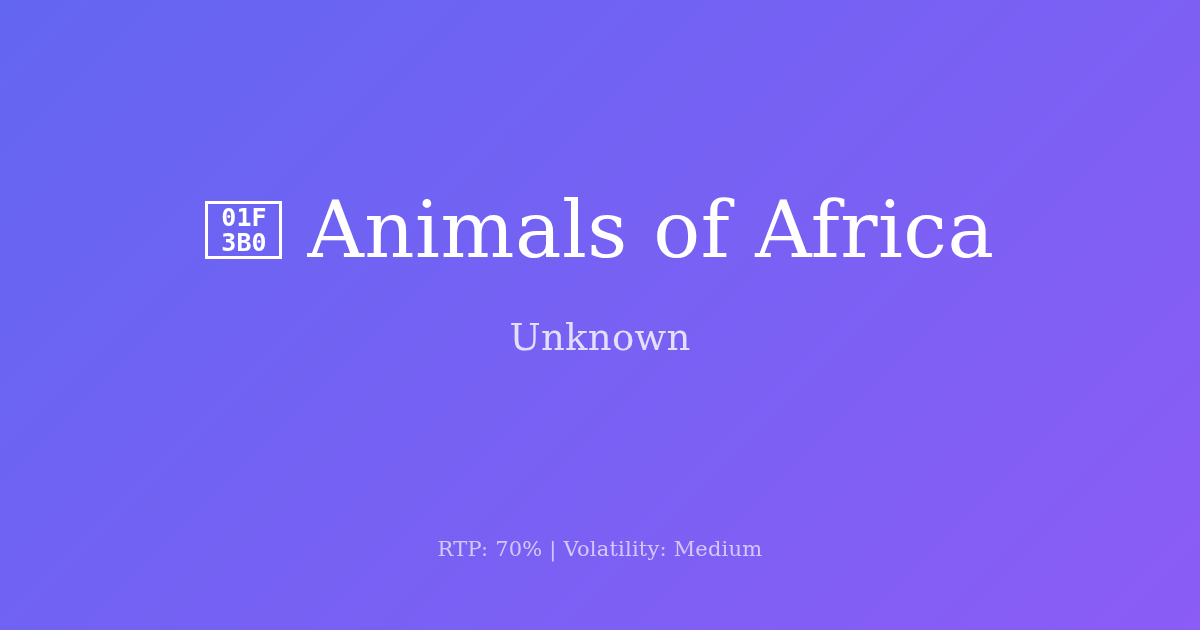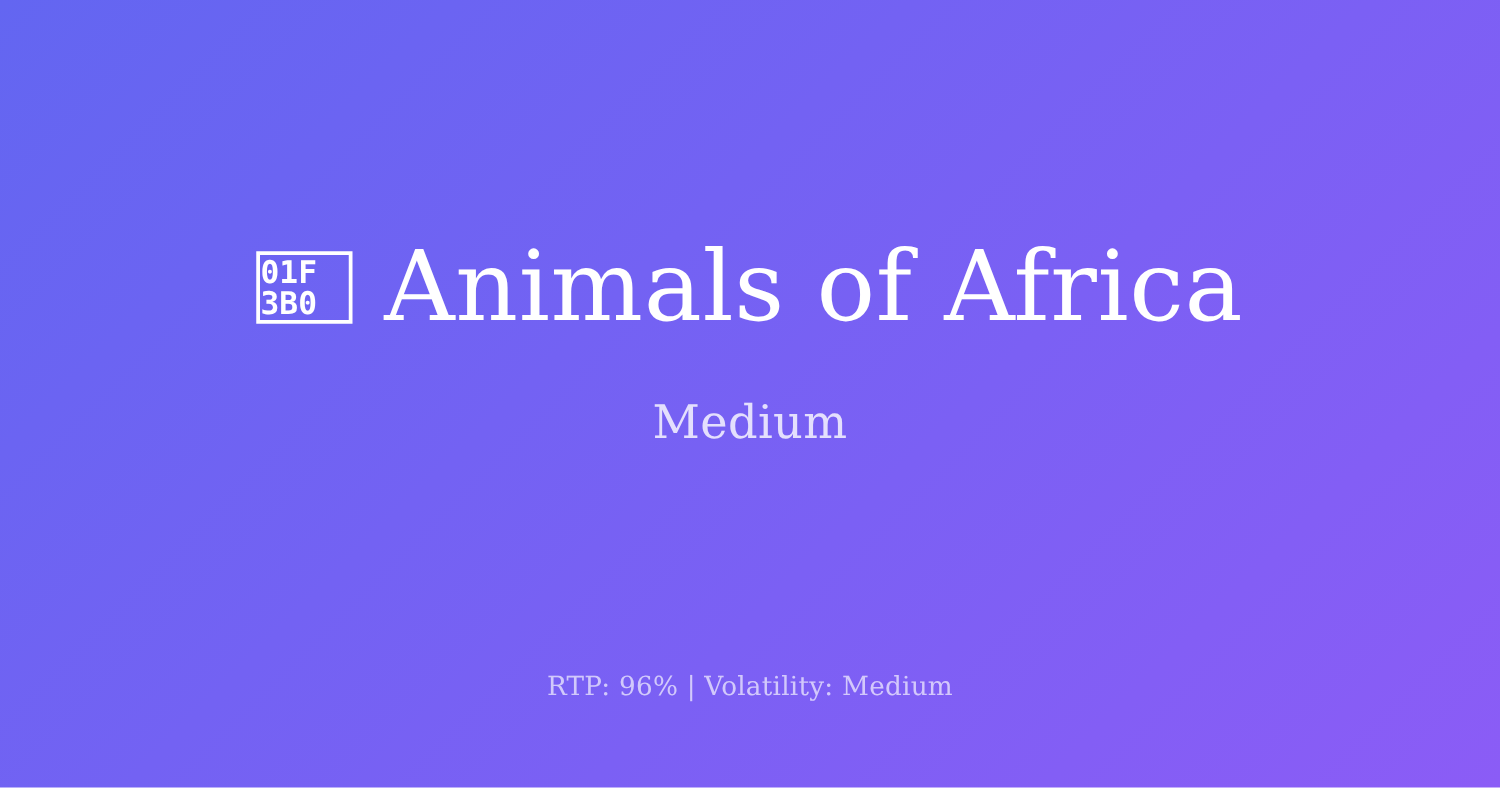--- a/index.html
+++ b/index.html
@@ -47,20 +47,21 @@
     display: flex;
     align-items: center;
     justify-content: center;
     white-space: nowrap;
   }
 
   
   .tofu {
     display: inline-flex;
     flex-direction: column;
+    align-items: center;
     justify-content: center;
     box-sizing: border-box;
     width: 77px;
     height: 58px;
     border: 3px solid #ffffff;
     margin-right: 25px;
     flex: 0 0 auto;
     font-family: "DejaVu Sans Mono", "Liberation Mono", monospace;
     font-weight: 700;
     font-size: 25px;
@@ -121,19 +122,19 @@
 
       <span class="tofu">
         <span class="tofu-row">01F</span>
         <span class="tofu-row">3B0</span>
       </span>
 
       <h1 class="title">Animals of Africa</h1>
 
     </div>
 
-    <p class="subtitle">Medium</p>
+    <p class="subtitle">Unknown</p>
 
   </div>
 
-  <div class="footer-meta">RTP: 96% | Volatility: Medium</div>
+  <div class="footer-meta">RTP: 70% | Volatility: Medium</div>
 
 </div>
 
 </body></html>

